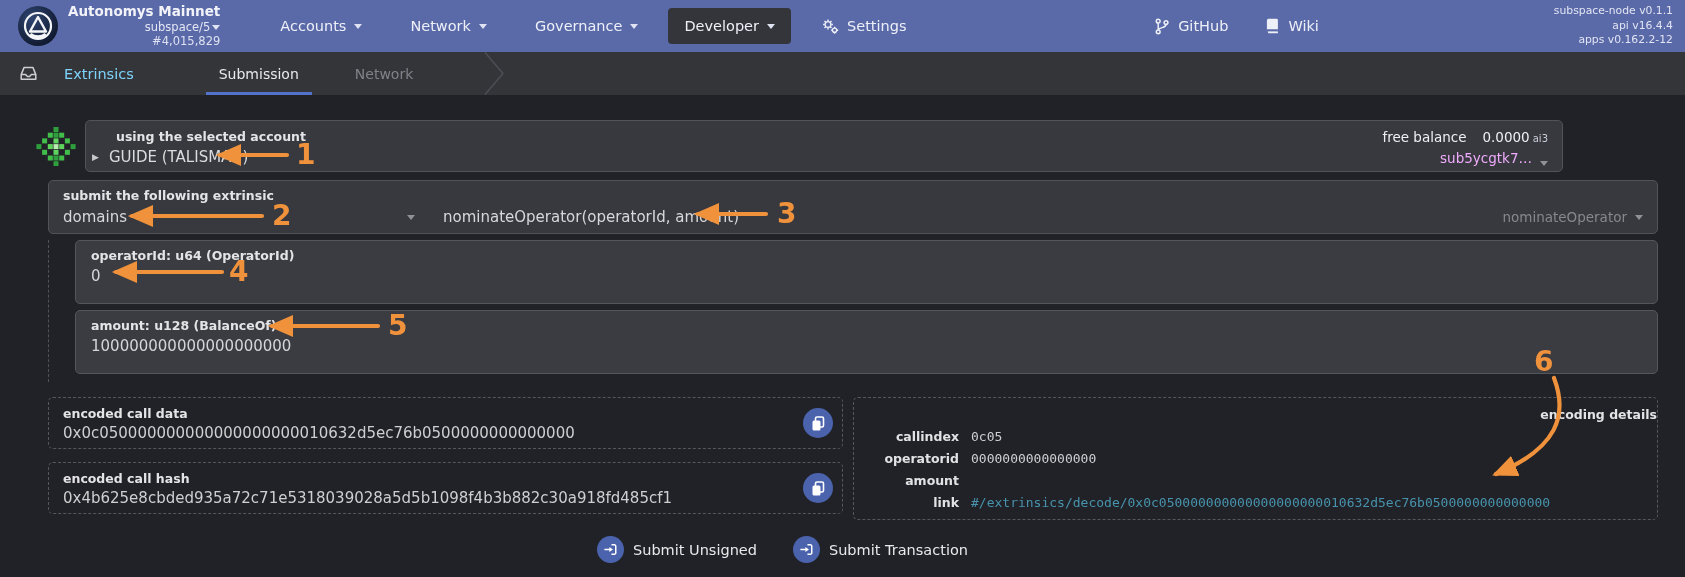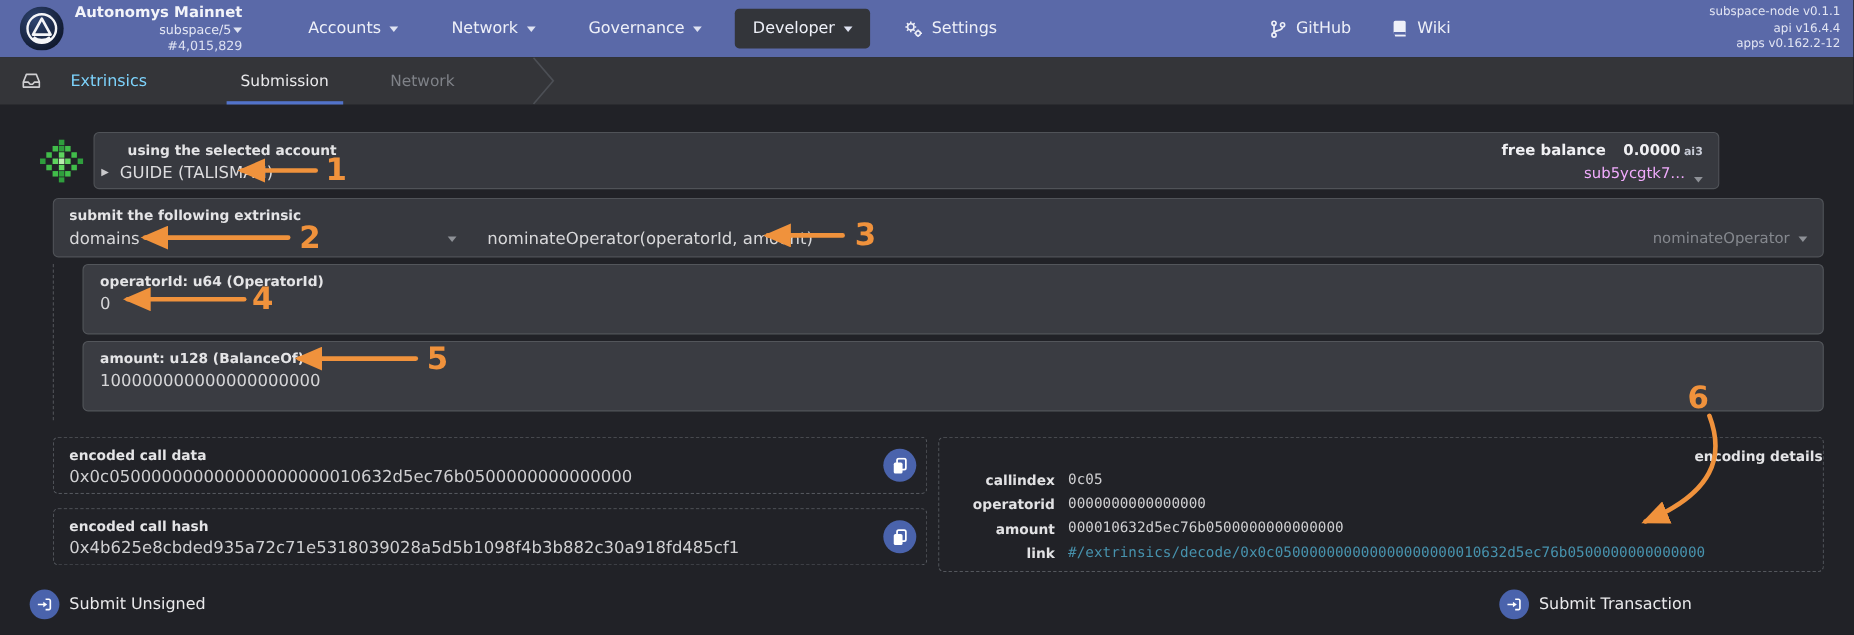--- a/index.html
+++ b/index.html
@@ -36,21 +36,21 @@
   .delimiter { margin-left:42px; display:flex; align-items:center; }
   
   .content { padding:25px 27px 0; position:relative; }
   .panel { background:#37393f; border:1px solid #505358; border-radius:5px; }
   .small-label { font-size:12.5px; font-weight:bold; color:#e4e4e6; line-height:17px; }
   .account-panel { margin:0 95px 0 58px; height:52px; padding:7px 14px 0 30px; position:relative; }
   .identicon { position:absolute; left:-50px; top:5px; width:40px; height:40px; }
   .account-name-row { display:flex; align-items:center; gap:10px; margin:3px 0 0 -24px; font-size:15px; color:#dcdcde; cursor:pointer; }
   .expander { font-size:9px; color:#c9c9cc; }
   .account-right { position:absolute; right:14px; top:8px; text-align:right; }
-  .fb-row { display:flex; justify-content:flex-end; align-items:baseline; gap:16px; font-size:13.5px; font-weight:bold; color:#f0f0f3; }
+  .fb-row { display:flex; justify-content:flex-end; align-items:baseline; gap:16px; font-size:13.5px; font-weight:normal; color:#f0f0f3; }
   .fb-unit { font-size:10px; color:#c9cdd8; margin-left:3px; }
   .addr-row { margin-top:5px; font-size:13.5px; color:#f0abfc; display:flex; align-items:flex-end; justify-content:flex-end; gap:8px; cursor:pointer; }
   .extrinsic-panel { margin:8px 0 0 21px; height:54px; padding:6px 14px; }
   .extrinsic-row { display:flex; align-items:center; margin-top:4px; font-size:15px; color:#d8d8da; }
   .section-select { width:352px; display:flex; justify-content:space-between; align-items:center; cursor:pointer; }
   .method-sig { margin-left:28px; }
   .method-right { margin-left:auto; display:flex; align-items:center; gap:8px; font-size:13.5px; color:#85888e; cursor:pointer; }
   .params-wrap { margin-left:21px; border-left:1px dashed #4f5257; padding:0 0 8px 26px; }
   .param-panel { background:#3a3c42; border:1px solid #53565b; border-radius:5px; height:64px; padding:6px 15px; margin-top:6px; }
   .param-value { margin-top:3px; font-size:15px; color:#d6d6d8; }
@@ -59,21 +59,21 @@
   .dashed-panel { border:1px dashed #54575d; border-radius:5px; padding:7px 14px; position:relative; }
   .left-col .dashed-panel { height:52px; }
   .encoded-value { margin-top:2px; font-size:15px; color:#cfcfd1; white-space:nowrap; }
   .copy-btn { position:absolute; right:9px; top:50%; transform:translateY(-50%); width:30px; height:30px; border-radius:50%; background:#4a63ac; display:flex; align-items:center; justify-content:center; cursor:pointer; }
   .details-panel { flex:1; padding:8px 0; }
   .details-title { margin-left:16px;text-align:right; }
   .detail-row { display:flex; margin-top:5px; line-height:17px; }
   .detail-key { width:105px; text-align:right; font-weight:bold; font-size:12.5px; color:#e2e2e4; flex:0 0 auto; }
   .detail-val { margin-left:12px; font-family:"DejaVu Sans Mono","Liberation Mono",monospace; font-size:13px; color:#cfcfd1; white-space:nowrap; }
   .detail-val.link { color:#4792ad; cursor:pointer; }
-  .actions-row { display:flex; justify-content:space-between; align-items:center; gap:36px; margin-top:16px; padding-right:120px; }
+  .actions-row { display:flex; justify-content:center; align-items:center; gap:36px; margin-top:16px; padding-right:120px; }
   .action-btn { display:flex; align-items:center; gap:9px; font-size:14.5px; color:#e9e9eb; cursor:pointer; }
   .btn-circle { width:27px; height:27px; border-radius:50%; background:#4a63ac; display:flex; align-items:center; justify-content:center; flex:0 0 auto; }
   
   .overlay { position:absolute; left:0; top:0; width:1685px; height:577px; pointer-events:none; z-index:40; }
   .ann-num { position:absolute; color:#f0923c; font-weight:bold; font-size:28px; line-height:28px; pointer-events:none; z-index:41; }
 </style>
 </head>
 <body>
 
 <div class="topbar">
@@ -292,21 +292,20 @@
       <div class="detail-row">
         <div class="detail-key">callindex</div>
         <div class="detail-val">0c05</div>
       </div>
       <div class="detail-row">
         <div class="detail-key">operatorid</div>
         <div class="detail-val">0000000000000000</div>
       </div>
       <div class="detail-row">
         <div class="detail-key">amount</div>
-        <div class="detail-val">000010632d5ec76b0500000000000000</div>
       </div>
       <div class="detail-row">
         <div class="detail-key">link</div>
         <div class="detail-val link">#/extrinsics/decode/0x0c050000000000000000000010632d5ec76b0500000000000000</div>
       </div>
     </div>
   </div>
 
   <div class="actions-row">
     <div class="action-btn">

